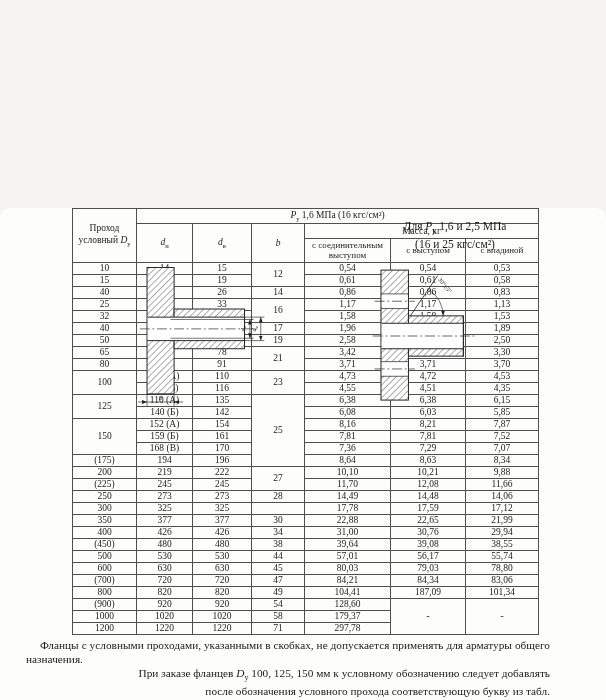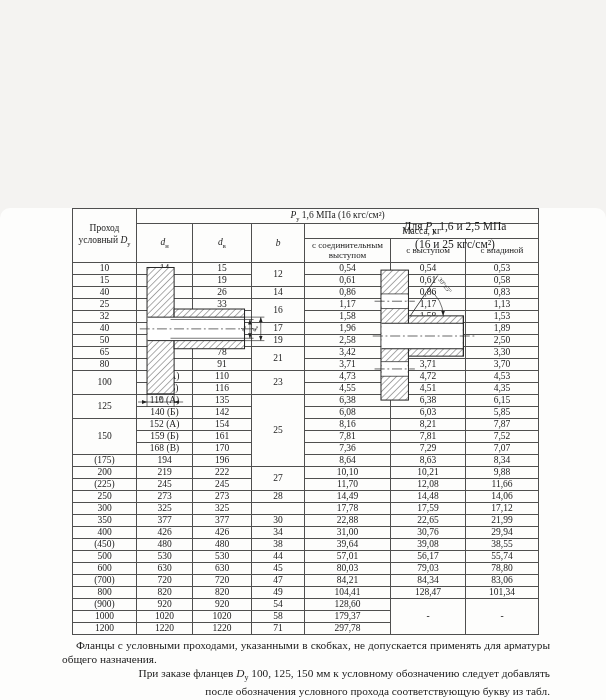--- a/index.html
+++ b/index.html
@@ -38,21 +38,21 @@
   }
   table.dims thead td { white-space:normal; padding:1px 2px; }
   table.dims thead .hr1 td { height:13px; }
   table.dims thead .hr2 td { height:15px; }
   table.dims thead .hr3 td { height:24px; font-size:9px; line-height:1.15; }
   table.dims thead td.h-dy { font-size:9.5px; line-height:1.2; }
   table.dims i { font-style:italic; }
   table.dims sub { font-size:6.5px; }
 
   
-  .notes { margin:4px 56px 0 62px; font-size:11.3px; line-height:13.8px; text-align:justify; }
+  .notes { margin:4px 56px 0 26px; font-size:11.3px; line-height:13.8px; text-align:justify; }
   .notes p { margin:0; text-indent:14px; }
   .notes p.left { text-align:right; }
   .notes i { font-style:italic; }
   .notes sub { font-size:8px; }
 </style>
 </head>
 <body>
 
 <div class="page">
 
@@ -399,21 +399,21 @@
           <td>84,21</td>
           <td>84,34</td>
           <td>83,06</td>
         </tr>
         <tr>
           <td>800</td>
           <td>820</td>
           <td>820</td>
           <td>49</td>
           <td>104,41</td>
-          <td>128,47</td>
+          <td>187,09</td>
           <td>101,34</td>
         </tr>
         <tr>
           <td>(900)</td>
           <td>920</td>
           <td>920</td>
           <td>54</td>
           <td>128,60</td>
           <td rowspan="3">-</td>
           <td rowspan="3">-</td>

